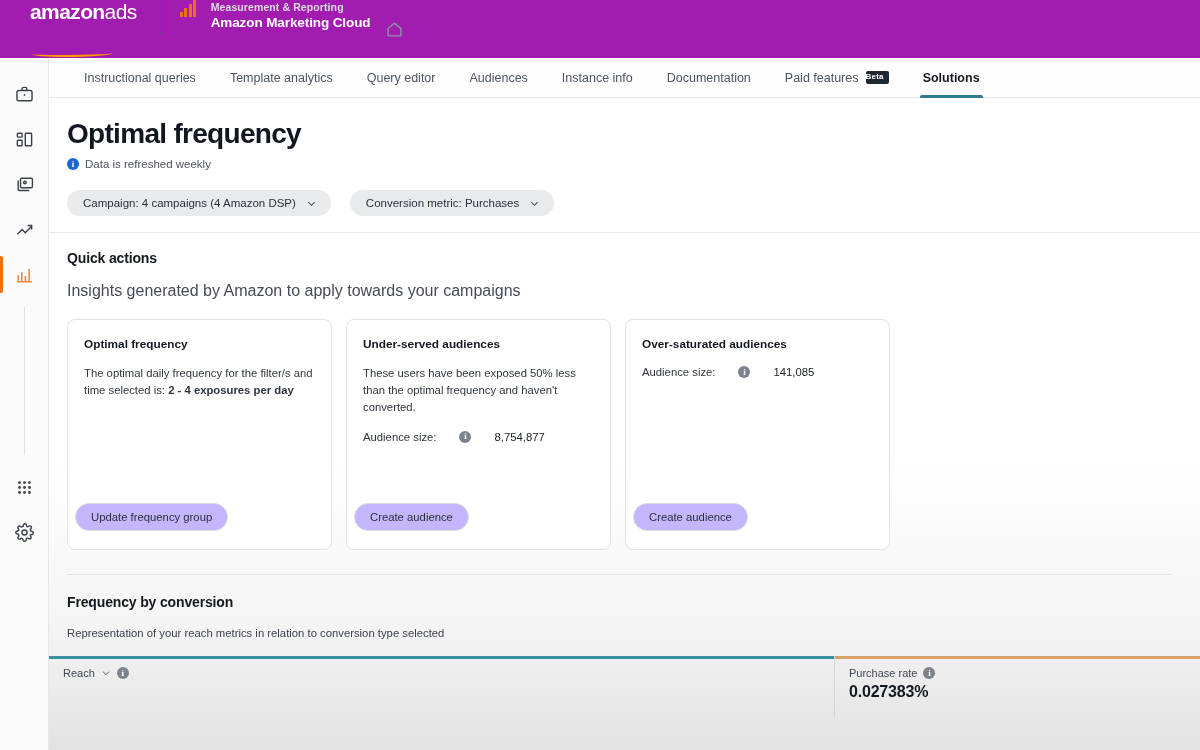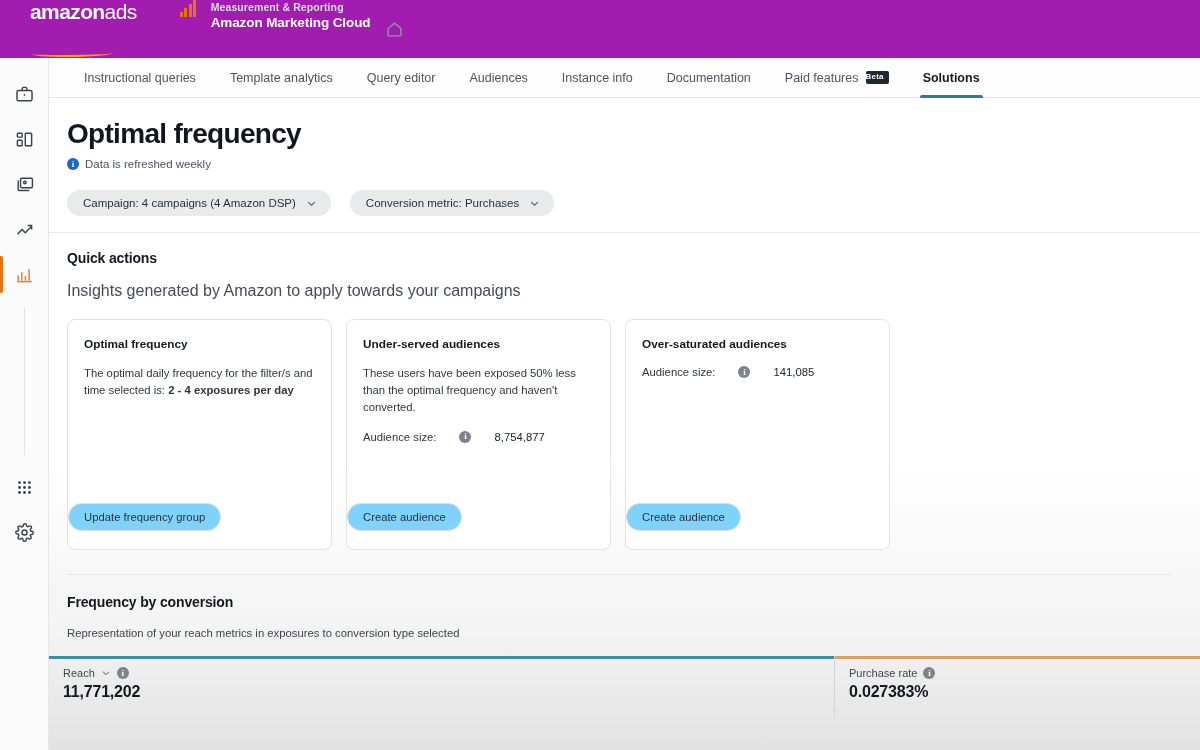--- a/index.html
+++ b/index.html
@@ -152,22 +152,22 @@
   }
   .card-title { font-size: 11.8px; font-weight: 700; color: #14181f; }
   .card-desc { font-size: 11.3px; color: #30363f; margin-top: 14px; line-height: 1.48; }
   .card-desc b { font-weight: 700; }
   .aud-row {
     margin-top: 15px; display: flex; align-items: center; gap: 23px;
     font-size: 11.3px; color: #30363f;
   }
   .aud-val { color: #20252d; }
   .card-btn {
-    position: absolute; left: 0; bottom: 18px;
-    background: #7dd3fc; border: 1px solid #dadcdf; border-radius: 16px;
+    position: absolute; left: 7px; bottom: 18px;
+    background: #c4b5fd; border: 1px solid #dadcdf; border-radius: 16px;
     padding: 7px 15px; font-size: 11.3px; color: #2b313a;
     cursor: pointer; font-family: inherit;
   }
 
   
   .freq-sec { margin-top: 24px; border-top: 1px solid #e3e4e7; padding-top: 19px; }
   .freq-desc { font-size: 11.3px; color: #3d434d; margin-top: 17px; }
 
   .metric-strip {
     margin-top: 17px; display: flex;
@@ -368,36 +368,35 @@
               <span class="info-dot gray">i</span>
               <span class="aud-val">141,085</span>
             </div>
             <button class="card-btn">Create audience</button>
           </div>
 
         </div>
 
         <div class="freq-sec">
           <div class="section-title">Frequency by conversion</div>
-          <div class="freq-desc">Representation of your reach metrics in exposures to conversion type selected</div>
+          <div class="freq-desc">Representation of your reach metrics in relation to conversion type selected</div>
         </div>
       </div>
 
       <div class="metric-strip">
         <div class="metric-tile teal">
           <div class="metric-label-row">
             <span>Reach</span>
             <span class="chev">
               <svg width="10" height="10" viewBox="0 0 24 24" fill="none" stroke="currentColor" stroke-width="2.4">
                   <path d="M5 9l7 7 7-7"></path>
                 </svg>
             </span>
             <span class="info-dot gray">i</span>
           </div>
-          <div class="metric-value">11,771,202</div>
         </div>
         <div class="metric-tile orange">
           <div class="metric-label-row">
             <span>Purchase rate</span>
             <span class="info-dot gray">i</span>
           </div>
           <div class="metric-value">0.027383%</div>
         </div>
       </div>
 

